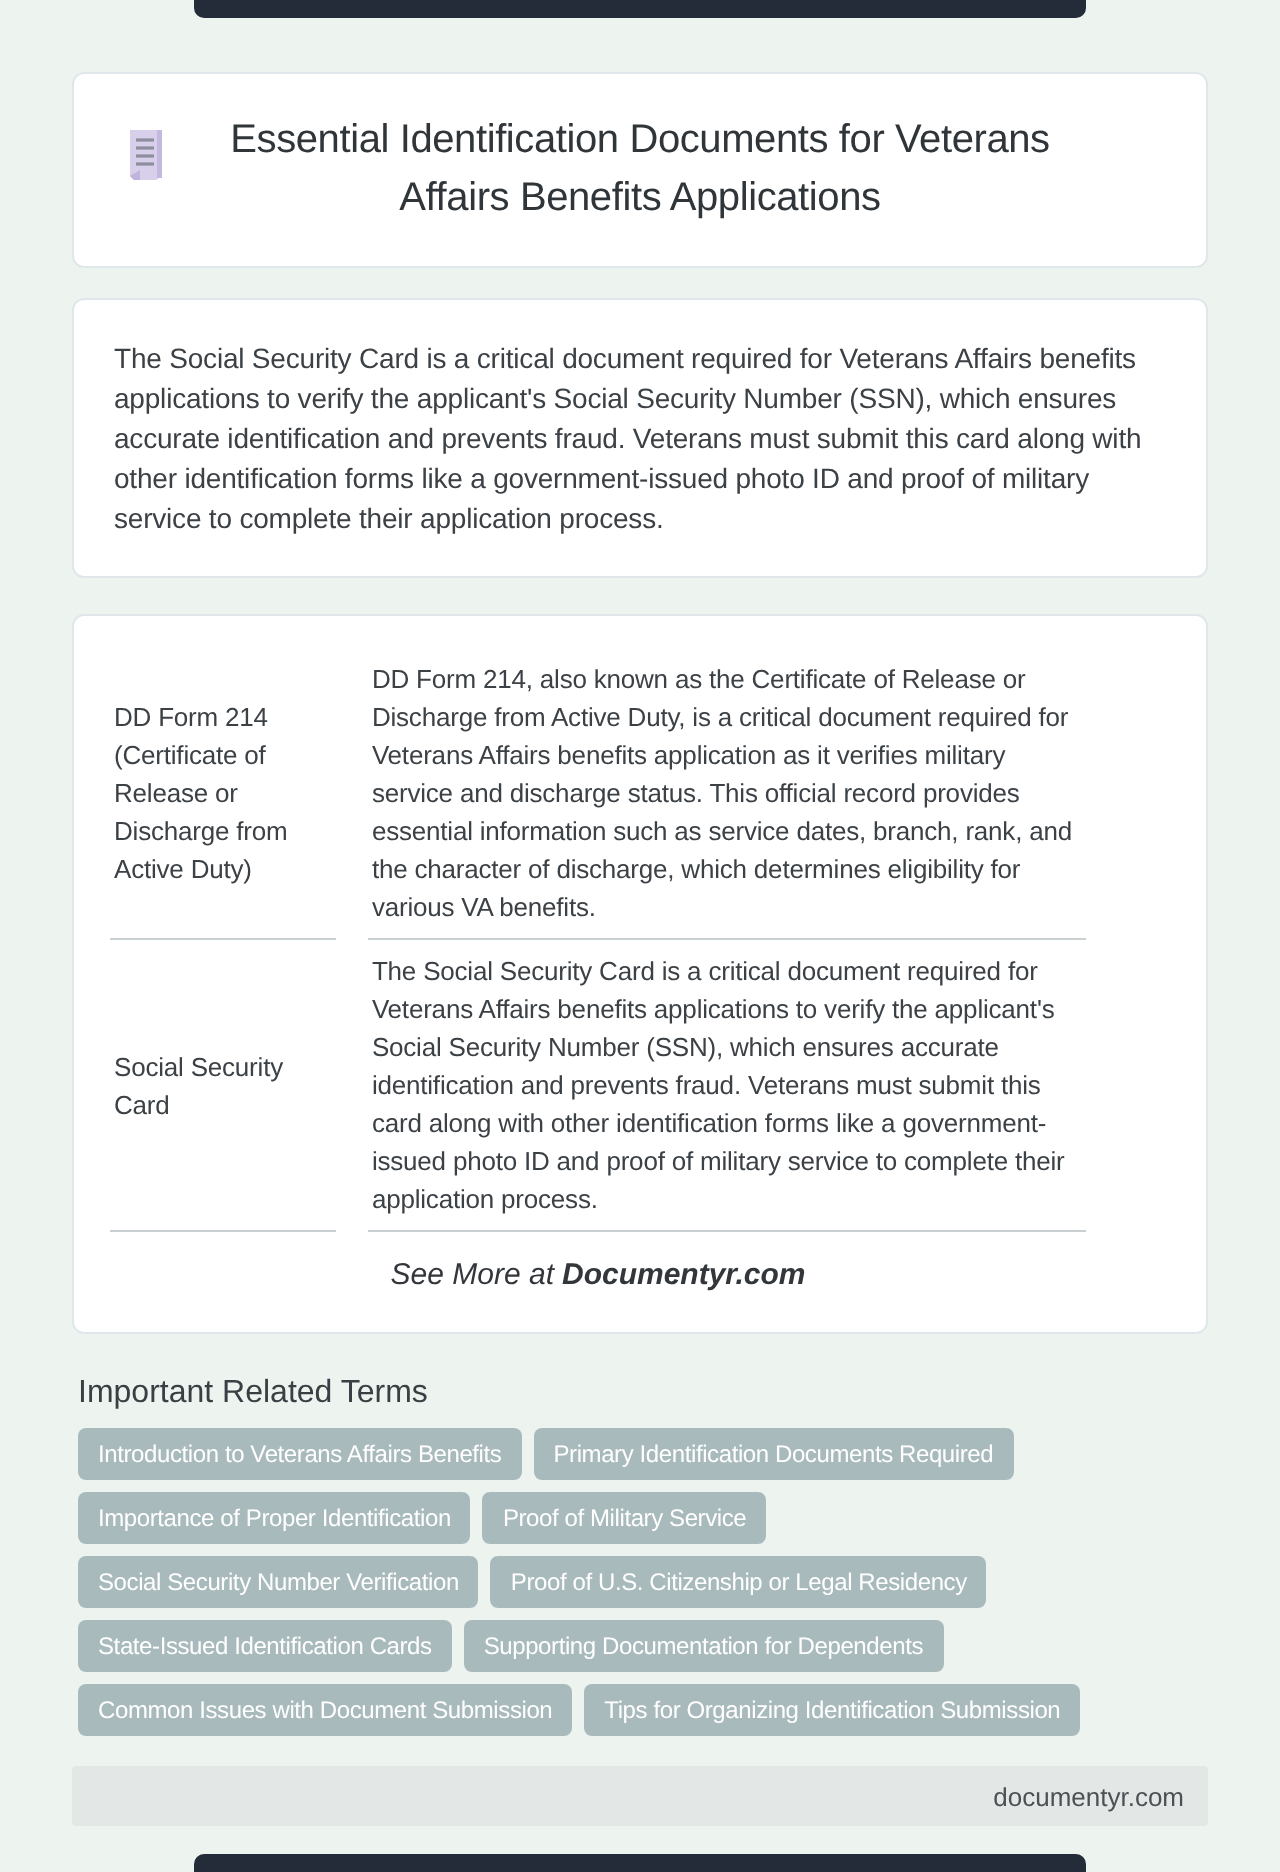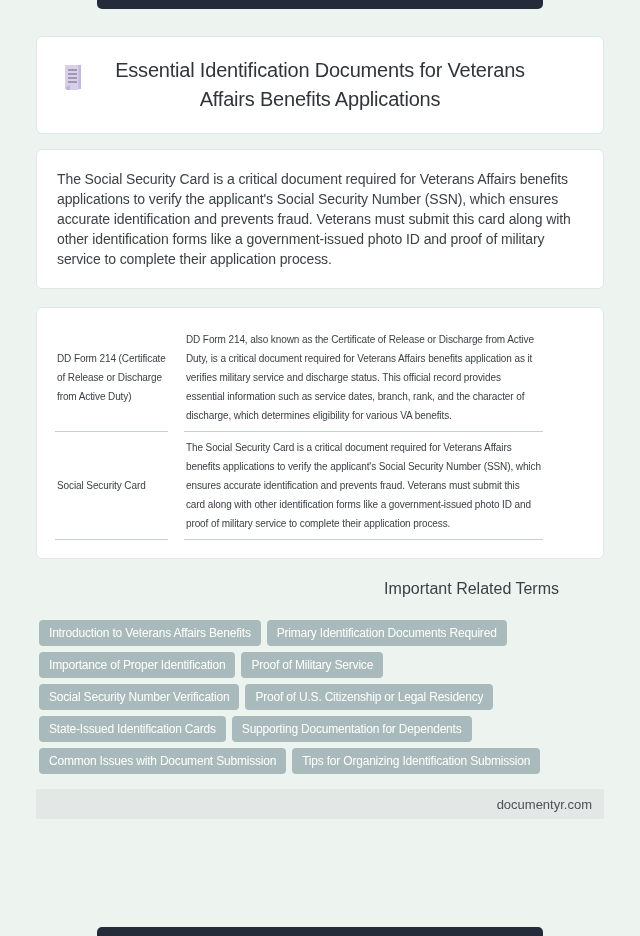--- a/index.html
+++ b/index.html
@@ -41,35 +41,35 @@
   .intro-card p{margin:0;font-size:14px;line-height:20px;letter-spacing:-0.1px;}
   
   .table-card{margin-top:18px;padding:16px 18px 18px;}
   table.glossary{
     border-collapse:separate;border-spacing:16px 0;
     margin-left:-16px;table-layout:fixed;width:520px;
   }
   table.glossary td{
     border-bottom:1px solid var(--table_border);
     padding:6px 2px;vertical-align:middle;
-    font-size:10px;line-height:19px;letter-spacing:-0.1px;color:var(--text_main);
+    font-size:13px;line-height:19px;letter-spacing:-0.1px;color:var(--text_main);
   }
   td.term-cell{width:112px;}
   td.def-cell{width:356px;}
   .see-more{
     width:488px;margin-top:12px;text-align:center;
     font-style:italic;font-size:15px;line-height:20px;color:#33373b;
   }
   .see-more .prefix{margin-right:4px;}
   .see-more .brand{font-weight:700;}
   
   .related{margin-top:20px;margin-left:3px;width:520px;}
   .related h2{
-    margin:0 0 22px;font-size:16px;line-height:19px;font-weight:400;
-    text-align:right;color:#3a3f44;
+    margin:0 0 8px;font-size:16px;line-height:19px;font-weight:400;
+    text-align:left;color:#3a3f44;
   }
   .pills{display:flex;flex-wrap:wrap;gap:6px;}
   .pill{
     background:var(--pill_bg);color:var(--pill_text);
     font-size:12px;line-height:14px;letter-spacing:-0.2px;
     padding:6px 10px;border-radius:4px;white-space:nowrap;cursor:pointer;
   }
   
   .footer-bar{
     margin-top:15px;height:30px;background:var(--footer_bg);border-radius:2px;
@@ -111,20 +111,23 @@
             <td class="term-cell">DD Form 214 (Certificate of Release or Discharge from Active Duty)</td>
             <td class="def-cell">DD Form 214, also known as the Certificate of Release or Discharge from Active Duty, is a critical document required for Veterans Affairs benefits application as it verifies military service and discharge status. This official record provides essential information such as service dates, branch, rank, and the character of discharge, which determines eligibility for various VA benefits.</td>
           </tr>
 
           <tr>
             <td class="term-cell">Social Security Card</td>
             <td class="def-cell">The Social Security Card is a critical document required for Veterans Affairs benefits applications to verify the applicant's Social Security Number (SSN), which ensures accurate identification and prevents fraud. Veterans must submit this card along with other identification forms like a government-issued photo ID and proof of military service to complete their application process.</td>
           </tr>
         </tbody>
     </table>
+    <div class="see-more">
+      <span class="prefix">See More at</span><span class="brand">Documentyr.com</span>
+    </div>
   </div>
 
   <div class="related">
     <h2>Important Related Terms</h2>
     <div class="pills">
 
         <span class="pill">Introduction to Veterans Affairs Benefits</span>
 
         <span class="pill">Primary Identification Documents Required</span>
 

